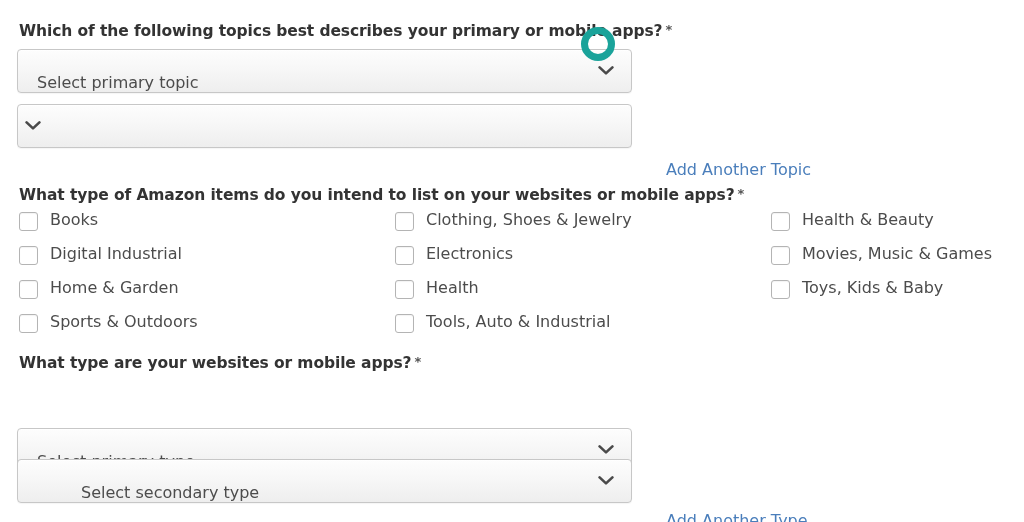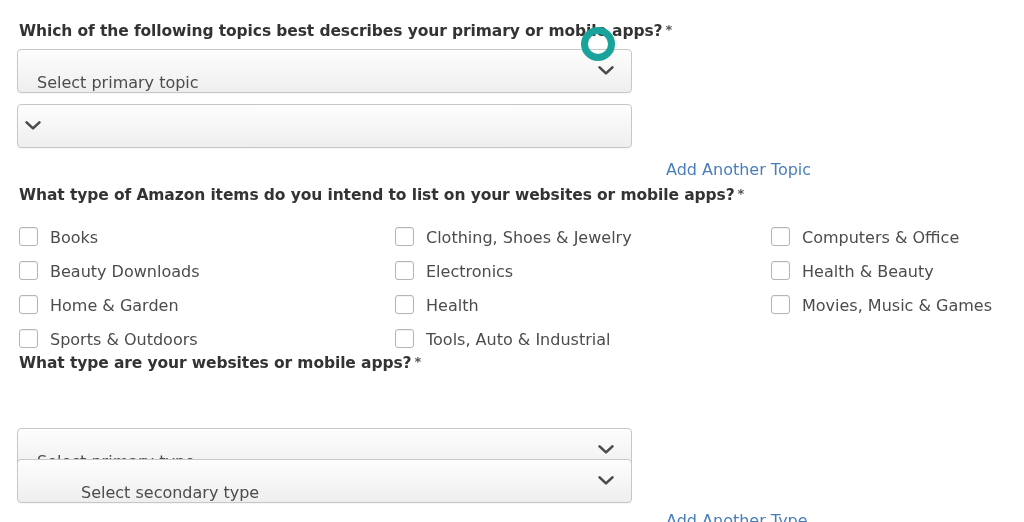--- a/index.html
+++ b/index.html
@@ -96,21 +96,21 @@
   .cb-col {
     position: absolute;
     top: 0;
   }
   .cb-col.c0 { left: 19px; }
   .cb-col.c1 { left: 395px; }
   .cb-col.c2 { left: 771px; }
 
   .cb-row {
     display: flex;
-    align-items: flex-end;
+    align-items: flex-start;
     height: 34px;
     white-space: nowrap;
     cursor: pointer;
   }
   .cb-box {
     box-sizing: border-box;
     width: 19px;
     height: 19px;
     min-width: 19px;
     border: 1px solid #b4b4b4;
@@ -171,21 +171,21 @@
 
   <div class="cb-grid" style="top:212px; position:absolute; height:140px;">
 
     <div class="cb-col c0">
       <div class="cb-row">
         <span class="cb-box"></span>
         <span class="cb-text">Books</span>
       </div>
       <div class="cb-row">
         <span class="cb-box"></span>
-        <span class="cb-text">Beauty Downloads</span>
+        <span class="cb-text">Digital Industrial</span>
       </div>
       <div class="cb-row">
         <span class="cb-box"></span>
         <span class="cb-text">Home &amp; Garden</span>
       </div>
       <div class="cb-row">
         <span class="cb-box"></span>
         <span class="cb-text">Sports &amp; Outdoors</span>
       </div>
     </div>
@@ -205,29 +205,29 @@
       </div>
       <div class="cb-row">
         <span class="cb-box"></span>
         <span class="cb-text">Tools, Auto &amp; Industrial</span>
       </div>
     </div>
 
     <div class="cb-col c2">
       <div class="cb-row">
         <span class="cb-box"></span>
-        <span class="cb-text">Computers &amp; Office</span>
-      </div>
-      <div class="cb-row">
-        <span class="cb-box"></span>
         <span class="cb-text">Health &amp; Beauty</span>
       </div>
       <div class="cb-row">
         <span class="cb-box"></span>
         <span class="cb-text">Movies, Music &amp; Games</span>
+      </div>
+      <div class="cb-row">
+        <span class="cb-box"></span>
+        <span class="cb-text">Toys, Kids &amp; Baby</span>
       </div>
     </div>
   </div>
 
   <div class="question" style="left:19px; top:355px;">
     <span>What type are your websites or mobile apps?</span><span class="req">*</span>
   </div>
 
   <div class="select" style="top:428px;">
     <span class="sel-label">Select primary type</span>

